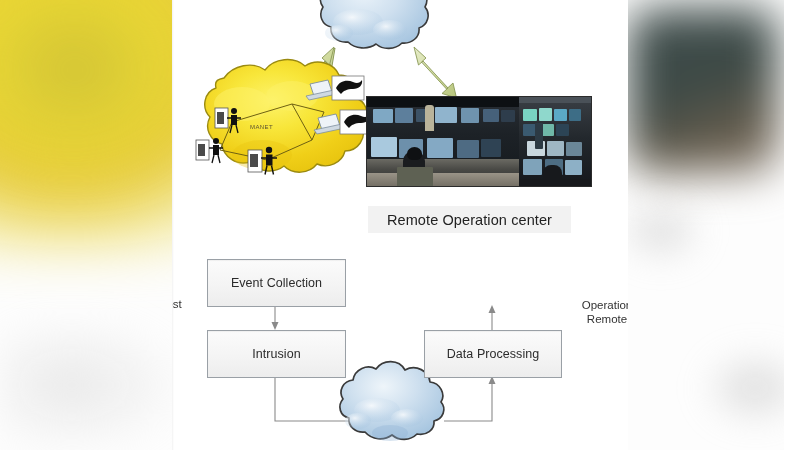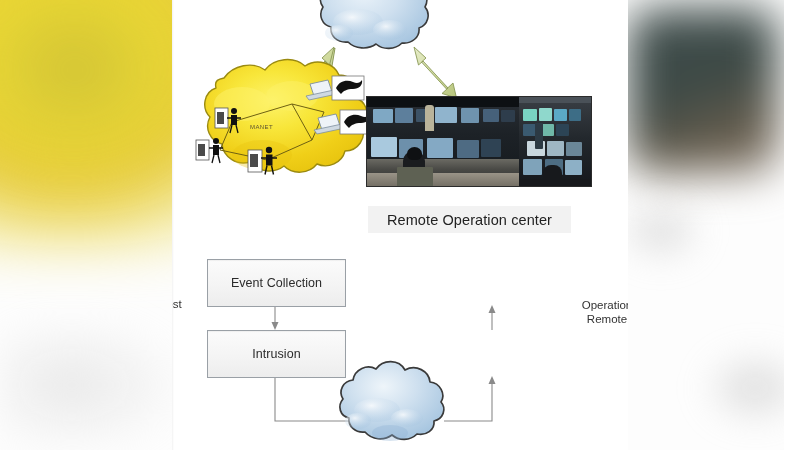--- a/index.html
+++ b/index.html
@@ -331,15 +331,18 @@
       <div>Operation</div>
       <div>Remote</div>
     </div>
 
     <div class="pbox" id="box-event">
       <span>Event Collection</span>
     </div>
     <div class="pbox" id="box-sampling">
       <span>Intrusion</span>
     </div>
+    <div class="pbox" id="box-dataproc">
+      <span>Data Processing</span>
+    </div>
 
   </div>
 </div>
 
 </body></html>

